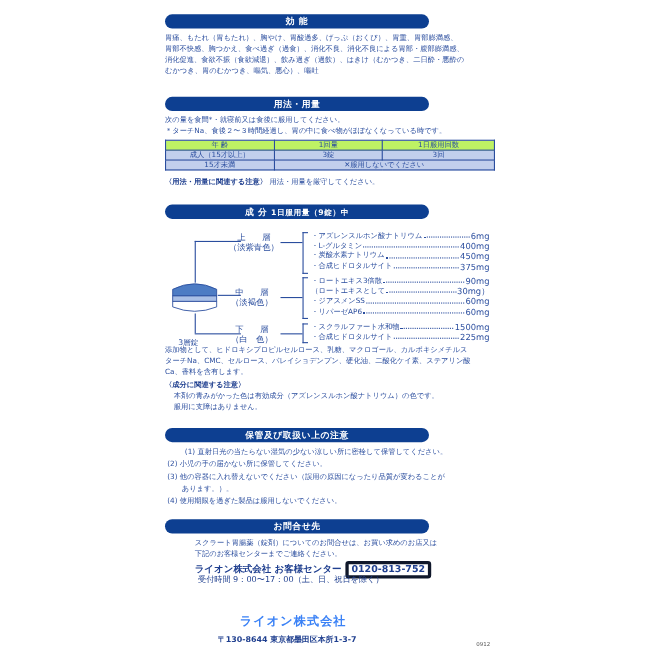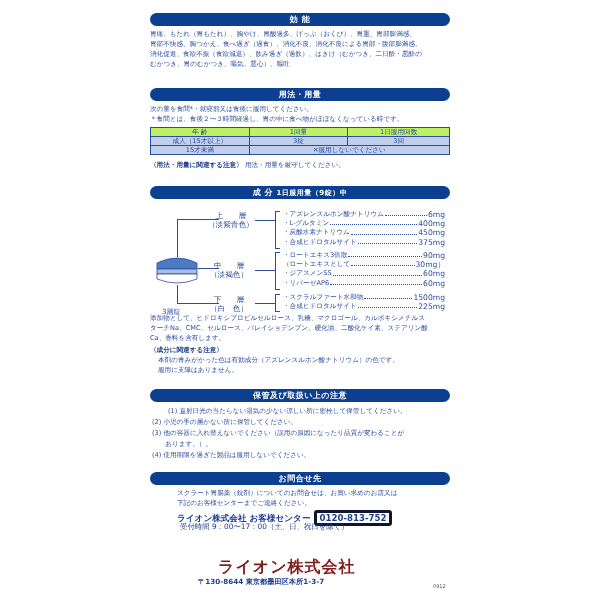--- a/index.html
+++ b/index.html
@@ -1,60 +1,60 @@
 <!DOCTYPE html>
 <html><head>
   <meta charset="utf-8">
   <style>
     * { margin: 0; padding: 0; box-sizing: border-box; }
     html, body { width: 600px; height: 600px; background: #ffffff; overflow: hidden; }
     body { font-family: "DejaVu Sans", "Liberation Sans", sans-serif; color: #1f3f8f; position: relative; }
     .page { position: absolute; left: 150px; top: 0; width: 305px; }
     .bar {
-      position: absolute; left: 0; width: 300px; height: 13px;
+      position: absolute; left: 0; width: 240px; height: 13px;
       background: #0d3f91; border-radius: 7px;
       color: #ffffff; font-size: 8px; font-weight: bold; line-height: 13px; text-align: center;
       letter-spacing: 0.5px;
     }
     .txt { position: absolute; left: 0; font-size: 6.6px; line-height: 9.8px; color: #2a4d9e; white-space: nowrap; }
     .bold { font-weight: bold; color: #1f3f8f; }
     table.dose { position: absolute; left: 0; top: 127px; width: 300px; border-collapse: collapse; font-size: 6.6px; color: #2a4d9e; }
     table.dose td { border: 1px solid #2a4d9e; text-align: center; height: 9px; line-height: 8px; padding: 0; }
     table.dose tr.hdr td { background: #bef264; }
     table.dose tr.body td { background: #c2cfec; }
     .ing { position: absolute; font-size: 6.6px; line-height: 9.2px; color: #2a4d9e; }
     .ingrow { display: flex; width: 162px; }
     .ingrow .nm { white-space: nowrap; }
     .ingrow .dots { flex: 1; border-bottom: 1px dotted #2a4d9e; margin: 0 1px 3px 1px; }
     .ingrow .amt { white-space: nowrap; font-size: 7.6px; }
     .layer { position: absolute; font-size: 7.6px; line-height: 9px; color: #2a4d9e; text-align: center; }
     .line { position: absolute; background: #2a4d9e; }
     .phone { display: inline-block; border: 3px solid #0f172a; border-radius: 3px; padding: 0 3px; line-height: 10px; }
-    .logo { position: absolute; left: 68px; top: 557px; font-size: 16px; font-weight: bold; color: #7f1d1d; letter-spacing: 1px; }
+    .logo { position: absolute; left: 68px; top: 557px; font-size: 11px; font-weight: bold; color: #3b82f6; letter-spacing: 1px; }
     .addr { position: absolute; left: 48px; top: 577px; font-size: 7.2px; color: #1f3f8f; font-weight: bold; white-space: nowrap; }
     .code { position: absolute; left: 283px; top: 583px; font-size: 5px; color: #555; }
   </style>
 </head>
 <body>
 
 <div class="page">
 
   <div class="bar" style="top:13px;">
     <span>効 能</span>
   </div>
   <div class="txt" style="top:30px;">胃痛、もたれ（胃もたれ）、胸やけ、胃酸過多、げっぷ（おくび）、胃重、胃部膨満感、</div>
   <div class="txt" style="top:40px;">胃部不快感、胸つかえ、食べ過ぎ（過食）、消化不良、消化不良による胃部・腹部膨満感、</div>
   <div class="txt" style="top:50px;">消化促進、食欲不振（食欲減退）、飲み過ぎ（過飲）、はきけ（むかつき、二日酔・悪酔の</div>
   <div class="txt" style="top:60px;">むかつき、胃のむかつき、嘔気、悪心）、嘔吐</div>
 
   <div class="bar" style="top:88px;">
     <span>用法・用量</span>
   </div>
   <div class="txt" style="top:105px;">次の量を食間*・就寝前又は食後に服用してください。</div>
-  <div class="txt" style="top:115px;">＊食間とは、食後２〜３時間経過し、胃の中に食べ物がほぼなくなっている時です。</div>
+  <div class="txt" style="top:115px;">＊ターチNa、食後２〜３時間経過し、胃の中に食べ物がほぼなくなっている時です。</div>
   <table class="dose">
     <tbody>
         <tr class="hdr">
       <td style="width:33%">年 齢</td>
       <td style="width:33%">1回量</td>
       <td>1日服用回数</td>
     </tr>
     <tr class="body">
       <td>成人（15才以上）</td>
       <td>3錠</td>

